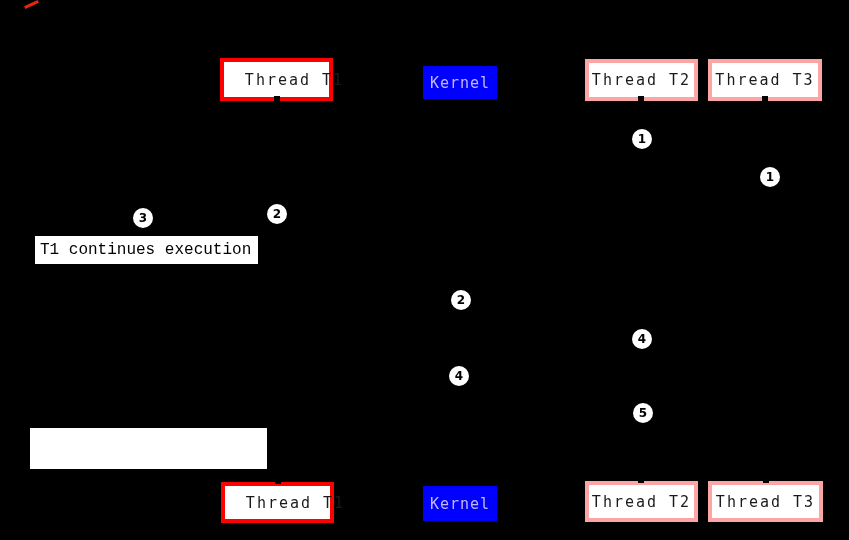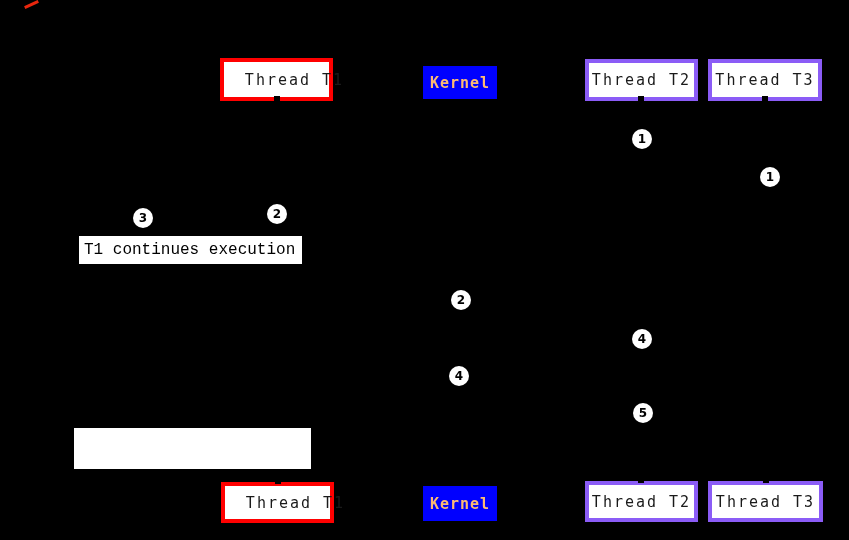--- a/index.html
+++ b/index.html
@@ -17,22 +17,22 @@
     display: flex;
     align-items: center;
     justify-content: center;
     background: #fff;
     color: #1a1a1a;
     font-size: 15px;
     letter-spacing: 2px;
     white-space: nowrap;
   }
   .red-outline  { border: 4px solid #ff0000; padding-left: 36px; }
-  .blue-outline { border: 4px solid #8b5cf6; }
-  .blue-fill    { background: #0000ff; color: #fdba74; letter-spacing: 1px; font-weight: bold; }
+  .blue-outline { border: 4px solid #fca5a5; }
+  .blue-fill    { background: #0000ff; color: #c4b5fd; letter-spacing: 1px; }
   .marker {
     position: absolute;
     width: 20px;
     height: 20px;
     border-radius: 50%;
     background: #fff;
     color: #000;
     display: flex;
     align-items: center;
     justify-content: center;
@@ -43,21 +43,20 @@
   .note {
     position: absolute;
     background: #fff;
     color: #000;
     font-family: "Liberation Mono", monospace;
     font-size: 16px;
     display: flex;
     align-items: center;
     padding-left: 5px;
     white-space: nowrap;
-    margin-left: 44px;
   }
   .tick {
     position: absolute;
     width: 6px;
     height: 6px;
     background: #000;
     z-index: 3;
   }
   .corner-mark {
     position: absolute;

